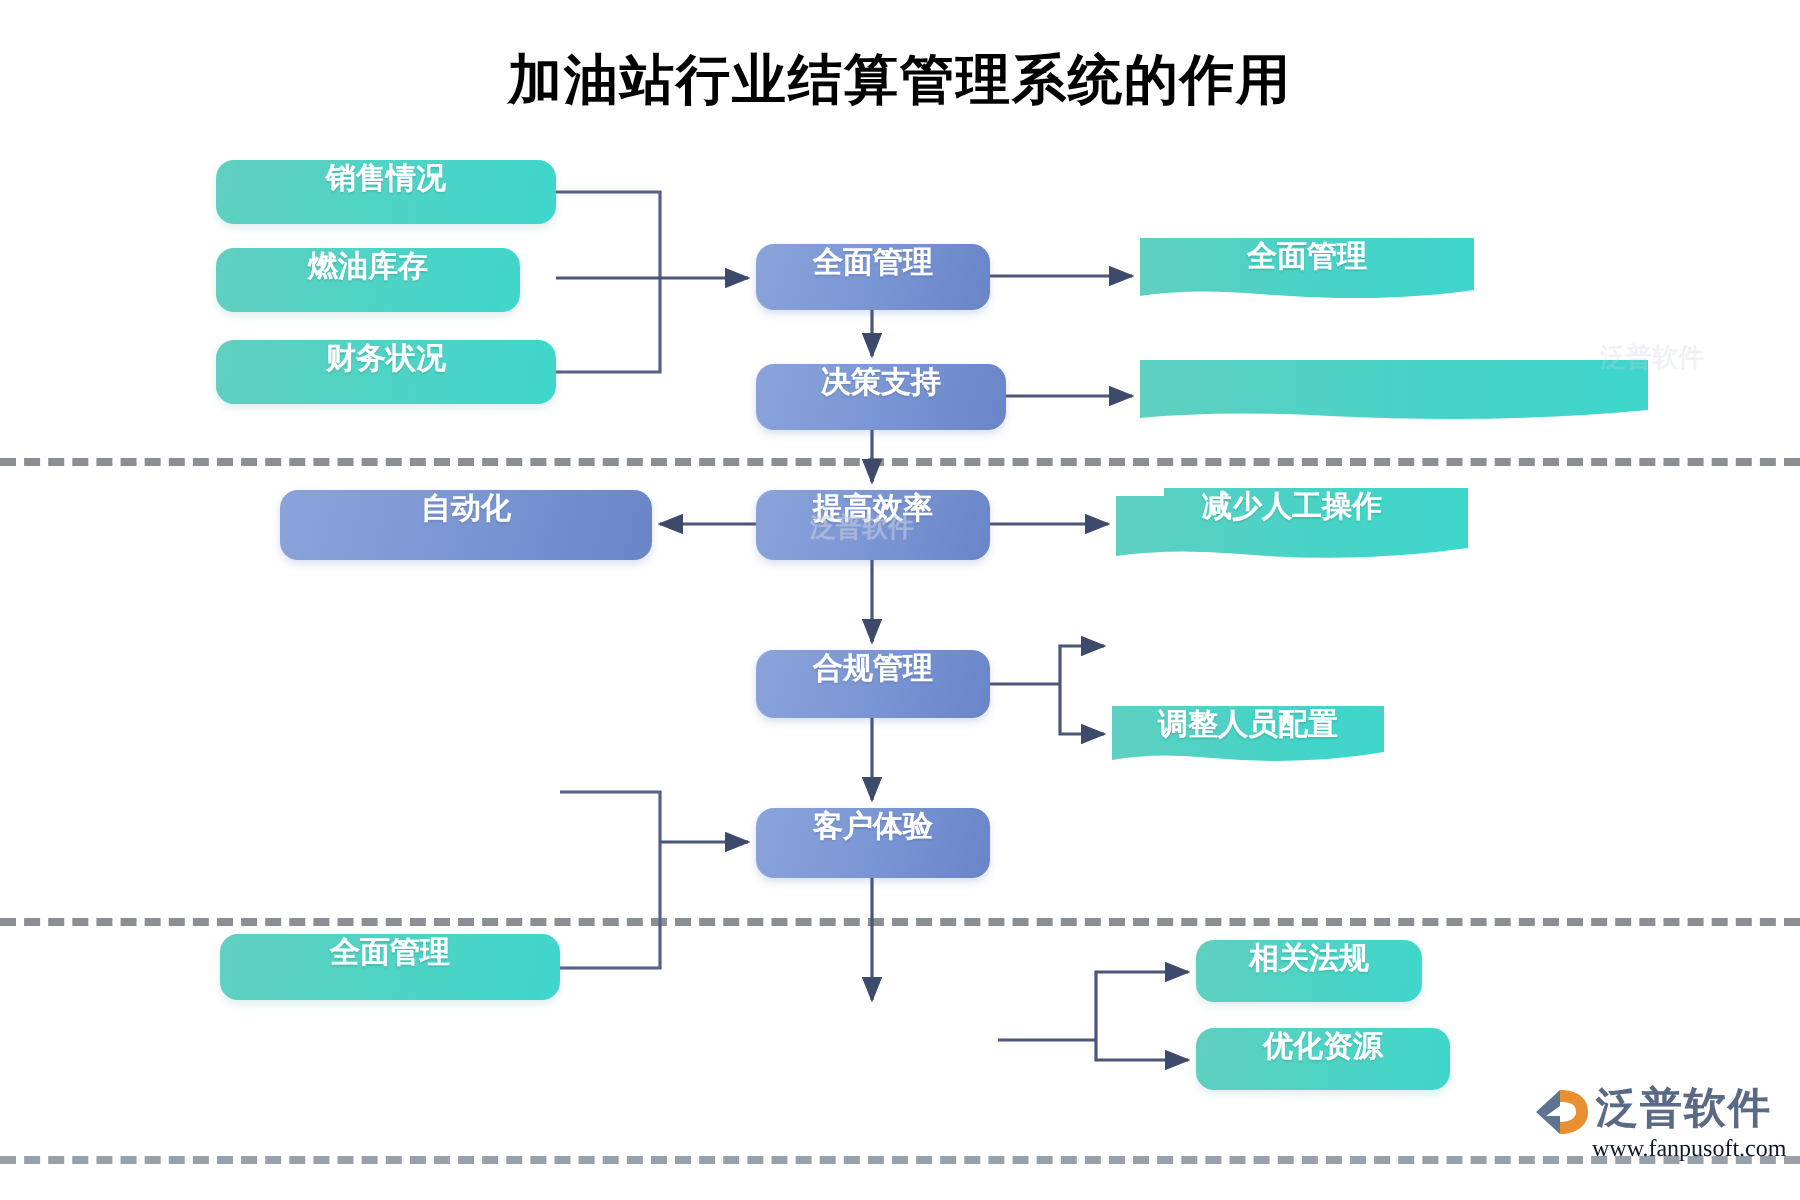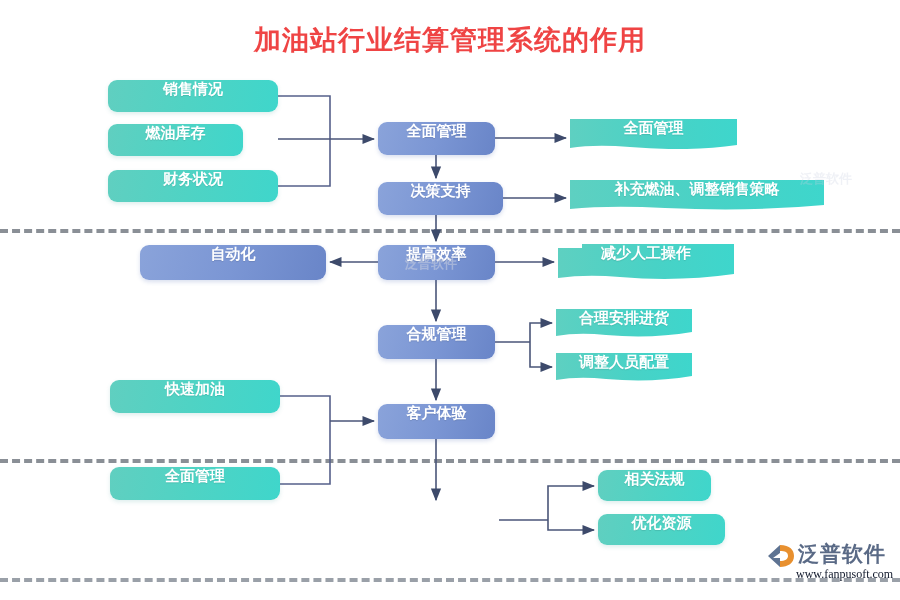--- a/index.html
+++ b/index.html
@@ -10,21 +10,21 @@
     overflow:hidden;
     position:relative;
   }
   #canvas{position:relative;width:900px;height:600px;}
 
   
   .title{
     position:absolute;left:0;top:22px;width:900px;
     text-align:center;
     font-size:27px;font-weight:bold;
-    color:#ef4444;
+    color:#000000;
     letter-spacing:1px;
     white-space:nowrap;
   }
 
   
   .dashed{
     position:absolute;left:0;width:900px;height:0;
     border-top:4px dashed #8a8f96;
   }
   .dashed.light{border-top-color:#9aa0a8;}
@@ -148,21 +148,21 @@
 
       <path d="M499,520 H548"></path>
       <path d="M548,520 V486 H594" marker-end="url(#ah)"></path>
       <path d="M548,520 V530 H594" marker-end="url(#ah)"></path>
     </g>
   </svg>
 
   <div class="node teal-round" style="left:108px;top:80px;width:170px;height:32px">
     <span>销售情况</span>
   </div>
-  <div class="node teal-round" style="left:108px;top:124px;width:135px;height:32px">
+  <div class="node teal-round" style="left:108px;top:124px;width:152px;height:32px">
     <span>燃油库存</span>
   </div>
   <div class="node teal-round" style="left:108px;top:170px;width:170px;height:32px">
     <span>财务状况</span>
   </div>
 
   <div class="node blue-round" style="left:378px;top:122px;width:117px;height:33px">
     <span>全面管理</span>
   </div>
   <div class="node blue-round" style="left:378px;top:182px;width:125px;height:33px">
@@ -187,21 +187,20 @@
     <svg class="bannerbg" viewBox="0 0 254 30" preserveAspectRatio="none">
       <defs>
           <linearGradient id="g2" x1="0" y1="0" x2="1" y2="0">
         <stop offset="0%" stop-color="#5ed0c1"></stop>
             <stop offset="55%" stop-color="#48d2c6"></stop>
             <stop offset="100%" stop-color="#3ed6cc"></stop>
       </linearGradient>
         </defs>
       <path d="M0,0 H254 V25 Q180,32 95,28 Q40,25 0,29 Z" fill="url(#g2)"></path>
     </svg>
-    <span class="btxt">补充燃油、调整销售策略</span>
   </div>
 
   <div class="node blue-round" style="left:140px;top:245px;width:186px;height:35px">
     <span>自动化</span>
   </div>
   <div class="node blue-round" style="left:378px;top:245px;width:117px;height:35px">
     <span>提高效率</span>
   </div>
 
   <div class="node teal-banner" style="left:558px;top:244px;width:176px;height:36px">
@@ -215,51 +214,35 @@
         </defs>
       <path d="M8,4 H24 V0 H176 V30 Q120,38 62,33 Q28,30 0,34 V4 Z" fill="url(#g3)"></path>
     </svg>
     <span class="btxt">减少人工操作</span>
   </div>
 
   <div class="node blue-round" style="left:378px;top:325px;width:117px;height:34px">
     <span>合规管理</span>
   </div>
 
-  <div class="node teal-banner" style="left:556px;top:309px;width:136px;height:28px">
-    <svg class="bannerbg" viewBox="0 0 136 28" preserveAspectRatio="none">
-      <defs>
-          <linearGradient id="g4" x1="0" y1="0" x2="1" y2="0">
-        <stop offset="0%" stop-color="#5ed0c1"></stop>
-            <stop offset="55%" stop-color="#48d2c6"></stop>
-            <stop offset="100%" stop-color="#3ed6cc"></stop>
-      </linearGradient>
-        </defs>
-      <path d="M0,0 H136 V23 Q95,30 50,26 Q22,23 0,27 Z" fill="url(#g4)"></path>
-    </svg>
-    <span class="btxt">合理安排进货</span>
-  </div>
 
   <div class="node teal-banner" style="left:556px;top:353px;width:136px;height:28px">
     <svg class="bannerbg" viewBox="0 0 136 28" preserveAspectRatio="none">
       <defs>
           <linearGradient id="g5" x1="0" y1="0" x2="1" y2="0">
         <stop offset="0%" stop-color="#5ed0c1"></stop>
             <stop offset="55%" stop-color="#48d2c6"></stop>
             <stop offset="100%" stop-color="#3ed6cc"></stop>
       </linearGradient>
         </defs>
       <path d="M0,0 H136 V23 Q95,30 50,26 Q22,23 0,27 Z" fill="url(#g5)"></path>
     </svg>
     <span class="btxt">调整人员配置</span>
   </div>
 
-  <div class="node teal-round" style="left:110px;top:380px;width:170px;height:33px">
-    <span>快速加油</span>
-  </div>
   <div class="node blue-round" style="left:378px;top:404px;width:117px;height:35px">
     <span>客户体验</span>
   </div>
 
   <div class="node teal-round" style="left:110px;top:467px;width:170px;height:33px">
     <span>全面管理</span>
   </div>
   <div class="node teal-round" style="left:598px;top:470px;width:113px;height:31px">
     <span>相关法规</span>
   </div>

